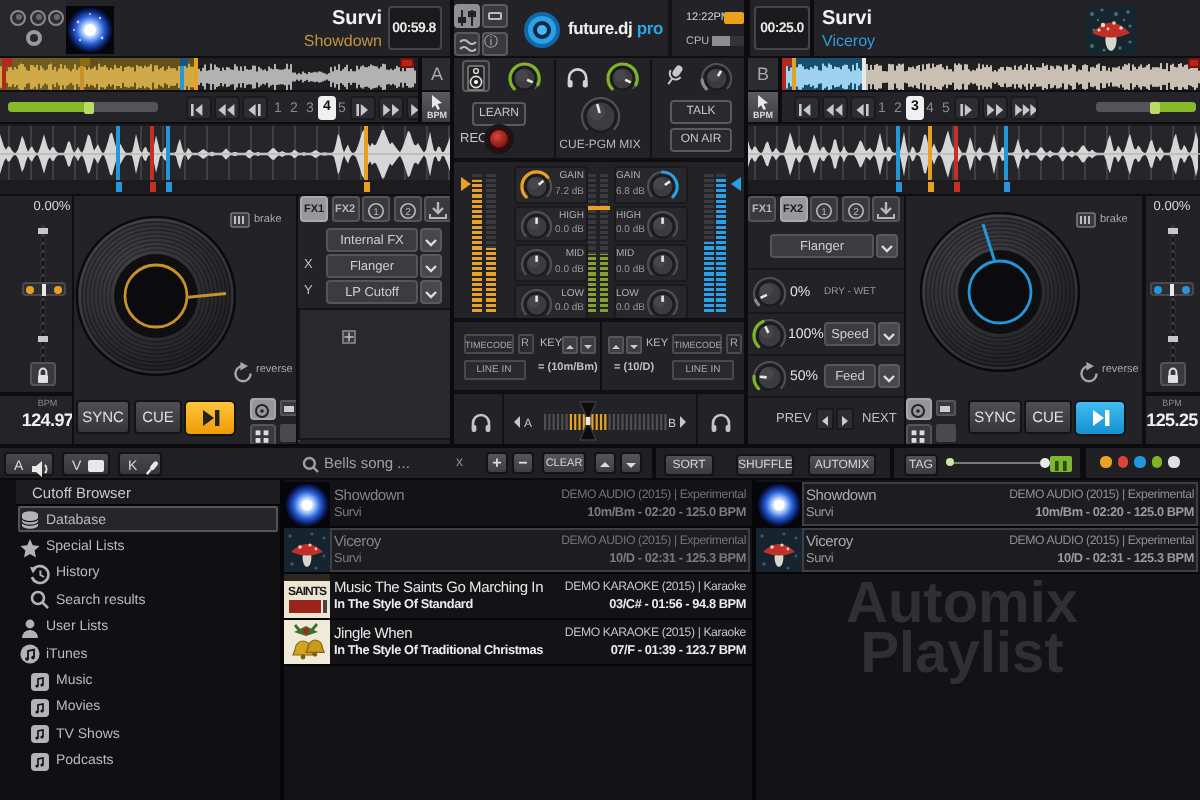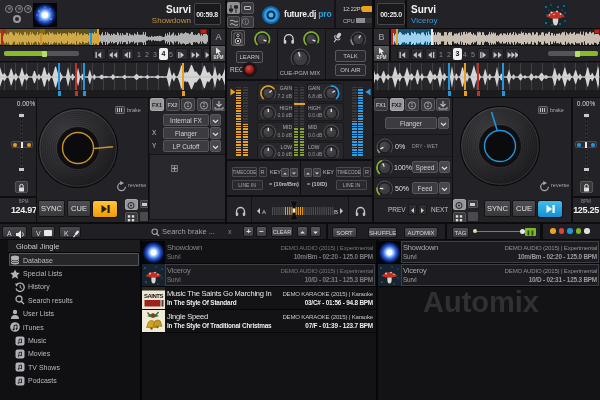--- a/index.html
+++ b/index.html
@@ -1282,21 +1282,21 @@
         <g transform="rotate(40 5 5)">
           <rect x="3.8" y="1" width="2.4" height="5" rx="1.2" fill="#e8e8e8"></rect>
           <line x1="5" y1="6" x2="5" y2="9" stroke="#e8e8e8" stroke-width="1.2"></line>
         </g>
       </svg>
     </div>
 <svg style="position:absolute;left:151px;top:227px;" width="9" height="9" viewBox="0 0 9 9">
       <circle cx="3.7" cy="3.7" r="2.7" fill="none" stroke="#a0a0a4" stroke-width="1.2"></circle>
       <line x1="5.7" y1="5.7" x2="8" y2="8" stroke="#a0a0a4" stroke-width="1.2"></line>
     </svg>
-<div style="position:absolute;left:162px;top:228px;font-size:7.5px;color:#a0a0a4;font-weight:normal;white-space:nowrap;line-height:1;">Search brake ...</div>
+<div style="position:absolute;left:162px;top:228px;font-size:7.5px;color:#a0a0a4;font-weight:normal;white-space:nowrap;line-height:1;">Bells song ...</div>
 <div style="position:absolute;left:228px;top:228px;font-size:7px;color:#8a8a8e;font-weight:normal;white-space:nowrap;line-height:1;">x</div>
 <div style="position:absolute;left:243px;top:226px;width:11px;height:11px;background:linear-gradient(#55555a,#3e3e43);border:1px solid #141416;border-radius:2px;color:#ddd;font-size:8px;line-height:10px;text-align:center;font-weight:bold;">+</div>
 <div style="position:absolute;left:256px;top:226px;width:11px;height:11px;background:linear-gradient(#55555a,#3e3e43);border:1px solid #141416;border-radius:2px;color:#ddd;font-size:8px;line-height:9px;text-align:center;font-weight:bold;">−</div>
 <div style="position:absolute;left:271px;top:226px;width:22px;height:11px;background:linear-gradient(#55555a,#3e3e43);border:1px solid #141416;border-radius:2px;color:#d8d8dc;font-size:5.5px;line-height:10px;text-align:center;">CLEAR</div>
 <div style="position:absolute;left:297px;top:226px;width:11px;height:11px;background:linear-gradient(#55555a,#3e3e43);border:1px solid #141416;border-radius:2px;">
       <svg width="9" height="9">
         <path d="M2 5.5 L4.5 3 L7 5.5Z" fill="#ddd"></path>
       </svg>
     </div>
 <div style="position:absolute;left:310px;top:226px;width:11px;height:11px;background:linear-gradient(#55555a,#3e3e43);border:1px solid #141416;border-radius:2px;">
@@ -1323,21 +1323,21 @@
     </div>
 <div style="position:absolute;left:540px;top:222px;width:3px;height:17px;background:#0c0c0e;"></div>
 <div style="position:absolute;left:550.3px;top:228.3px;width:5.4px;height:5.4px;border-radius:50%;background:#e8a225;"></div>
 <div style="position:absolute;left:558.8px;top:228.3px;width:5.4px;height:5.4px;border-radius:50%;background:#dd4433;"></div>
 <div style="position:absolute;left:567.3px;top:228.3px;width:5.4px;height:5.4px;border-radius:50%;background:#2196dd;"></div>
 <div style="position:absolute;left:575.8px;top:228.3px;width:5.4px;height:5.4px;border-radius:50%;background:#7cb526;"></div>
 <div style="position:absolute;left:584.3px;top:228.3px;width:5.4px;height:5.4px;border-radius:50%;background:#e0e0e0;"></div>
 <div style="position:absolute;left:0px;top:239px;width:600px;height:1px;background:#0a0a0c;"></div>
 <div style="position:absolute;left:0px;top:240px;width:600px;height:160px;background:#131315;"></div>
 <div style="position:absolute;left:0px;top:240px;width:140px;height:160px;background:#101013;"></div>
-<div style="position:absolute;left:8px;top:240px;width:132px;height:13px;background:#1c1c1f;border-bottom:1px solid #050506;color:#c8c8cc;font-size:7.5px;line-height:13px;"><span style="margin-left:8px;">Global Jingle</span></div>
+<div style="position:absolute;left:8px;top:240px;width:132px;height:13px;background:#1c1c1f;border-bottom:1px solid #050506;color:#c8c8cc;font-size:7.5px;line-height:13px;"><span style="margin-left:8px;">Cutoff Browser</span></div>
 <div style="position:absolute;left:9px;top:253.0px;width:130px;height:13px;background:#26262a;border:1px solid #55555a;border-radius:1px;"></div>
 <svg style="position:absolute;left:10px;top:254.2px;" width="10" height="11" viewBox="0 0 10 11">
       <path d="M1 2.2 V7.8 a4 1.6 0 0 0 8 0 V2.2" fill="#b2b2b8"></path>
       <ellipse cx="5" cy="2.2" rx="4" ry="1.6" fill="#b2b2b8"></ellipse>
       <path d="M1 4.2 a4 1.6 0 0 0 8 0 M1 6 a4 1.6 0 0 0 8 0" fill="none" stroke="#101013" stroke-width="0.6"></path>
     </svg>
 <div style="position:absolute;left:23px;top:256.5px;font-size:7px;color:#bcbcc0;font-weight:normal;white-space:nowrap;line-height:1;">Database</div>
 <svg style="position:absolute;left:10px;top:267.59999999999997px;" width="10" height="11" viewBox="0 0 10 11">
       <path d="M5 0.5 L6.4 3.6 L9.8 4 L7.3 6.3 L8 9.7 L5 8 L2 9.7 L2.7 6.3 L0.2 4 L3.6 3.6 Z" fill="#b2b2b8"></path>
     </svg>
@@ -1388,20 +1388,21 @@
 <div style="position:absolute;left:28px;top:363.6999999999998px;font-size:7px;color:#bcbcc0;font-weight:normal;white-space:nowrap;line-height:1;">TV Shows</div>
 <svg style="position:absolute;left:15px;top:374.7999999999998px;" width="10" height="11" viewBox="0 0 10 11">
       <rect x="0.5" y="0.5" width="9" height="9" rx="2" fill="#b2b2b8"></rect>
       <path d="M4 7 V3.5 L6.5 3 V6.5" stroke="#101013" stroke-width="0.8" fill="none"></path>
       <circle cx="3.5" cy="7" r="0.8" fill="#101013"></circle>
       <circle cx="6" cy="6.5" r="0.8" fill="#101013"></circle>
     </svg>
 <div style="position:absolute;left:28px;top:377.0999999999998px;font-size:7px;color:#bcbcc0;font-weight:normal;white-space:nowrap;line-height:1;">Podcasts</div>
 <div style="position:absolute;left:140px;top:240px;width:2px;height:160px;background:#060608;"></div>
 <div style="position:absolute;left:421px;top:288px;width:120px;text-align:center;font-size:29px;color:#303034;font-weight:bold;white-space:nowrap;line-height:1;">Automix</div>
+<div style="position:absolute;left:421px;top:313px;width:120px;text-align:center;font-size:29px;color:#303034;font-weight:bold;white-space:nowrap;line-height:1;">Playlist</div>
 <svg style="position:absolute;left:142px;top:240px;" width="23" height="23" viewBox="0 0 23 23">
       <rect width="23" height="23" fill="#04060c"></rect>
       <radialGradient id="sb142_240" cx="0.5" cy="0.5" r="0.5">
         <stop offset="0" stop-color="#fff"></stop>
         <stop offset="0.3" stop-color="#bcd8ff"></stop>
         <stop offset="0.6" stop-color="#2a62d8"></stop>
         <stop offset="0.85" stop-color="#0c1e66"></stop>
         <stop offset="1" stop-color="#04060c"></stop>
       </radialGradient>
       <circle cx="11.5" cy="11.5" r="11" fill="url(#sb142_240)"></circle>
@@ -1451,21 +1452,21 @@
 <svg style="position:absolute;left:142px;top:309px;" width="23" height="23" viewBox="0 0 23 23">
       <rect width="23" height="23" fill="#f0ead8"></rect>
       <path d="M5 6 L11 3 L17 6 L11 8 Z" fill="#3f7030"></path>
       <path d="M8 5.5 L5.5 2.5 M14 5 L16.5 2" stroke="#3f7030" stroke-width="1.4"></path>
       <circle cx="11" cy="5.5" r="1.4" fill="#b02020"></circle>
       <path d="M5.5 15 a4 4.5 0 0 1 8 0 l1 2.5 H4.5 Z" fill="#d4a421" stroke="#8a6810" stroke-width="0.6"></path>
       <path d="M12 14 a3.6 4 0 0 1 7.2 0 l0.9 2.2 H11 Z" fill="#c89a1c" stroke="#8a6810" stroke-width="0.6"></path>
       <circle cx="9.5" cy="18.5" r="1.2" fill="#7a5c0c"></circle>
       <circle cx="15.5" cy="17.2" r="1.1" fill="#7a5c0c"></circle>
     </svg>
-<div style="position:absolute;left:167px;top:312.5px;font-size:7.5px;color:#e8e8ea;font-weight:normal;white-space:nowrap;line-height:1;letter-spacing:-0.2px;">Jingle Speed</div>
+<div style="position:absolute;left:167px;top:312.5px;font-size:7.5px;color:#e8e8ea;font-weight:normal;white-space:nowrap;line-height:1;letter-spacing:-0.2px;">Jingle When</div>
 <div style="position:absolute;right:227px;top:313.5px;font-size:6.1px;color:#c4c4ca;font-weight:normal;white-space:nowrap;line-height:1;text-align:right;letter-spacing:-0.2px;">DEMO KARAOKE (2015) | Karaoke</div>
 <div style="position:absolute;left:167px;top:323px;font-size:6.4px;color:#ececf0;font-weight:bold;white-space:nowrap;line-height:1;letter-spacing:-0.2px;">In The Style Of Traditional Christmas</div>
 <div style="position:absolute;right:227px;top:323px;font-size:6.4px;color:#ececf0;font-weight:bold;white-space:nowrap;line-height:1;text-align:right;letter-spacing:-0.2px;">07/F - 01:39 - 123.7 BPM</div>
 <div style="position:absolute;left:142px;top:332px;width:234px;height:1px;background:#060608;"></div>
 <div style="position:absolute;left:376px;top:240px;width:2px;height:160px;background:#060608;"></div>
 <div style="position:absolute;left:401px;top:240.5px;width:198px;height:22px;border:1px solid #3e3e44;background:#1d1d21;"></div>
 <svg style="position:absolute;left:378px;top:240px;" width="23" height="23" viewBox="0 0 23 23">
       <rect width="23" height="23" fill="#04060c"></rect>
       <radialGradient id="sb378_240" cx="0.5" cy="0.5" r="0.5">
         <stop offset="0" stop-color="#fff"></stop>

